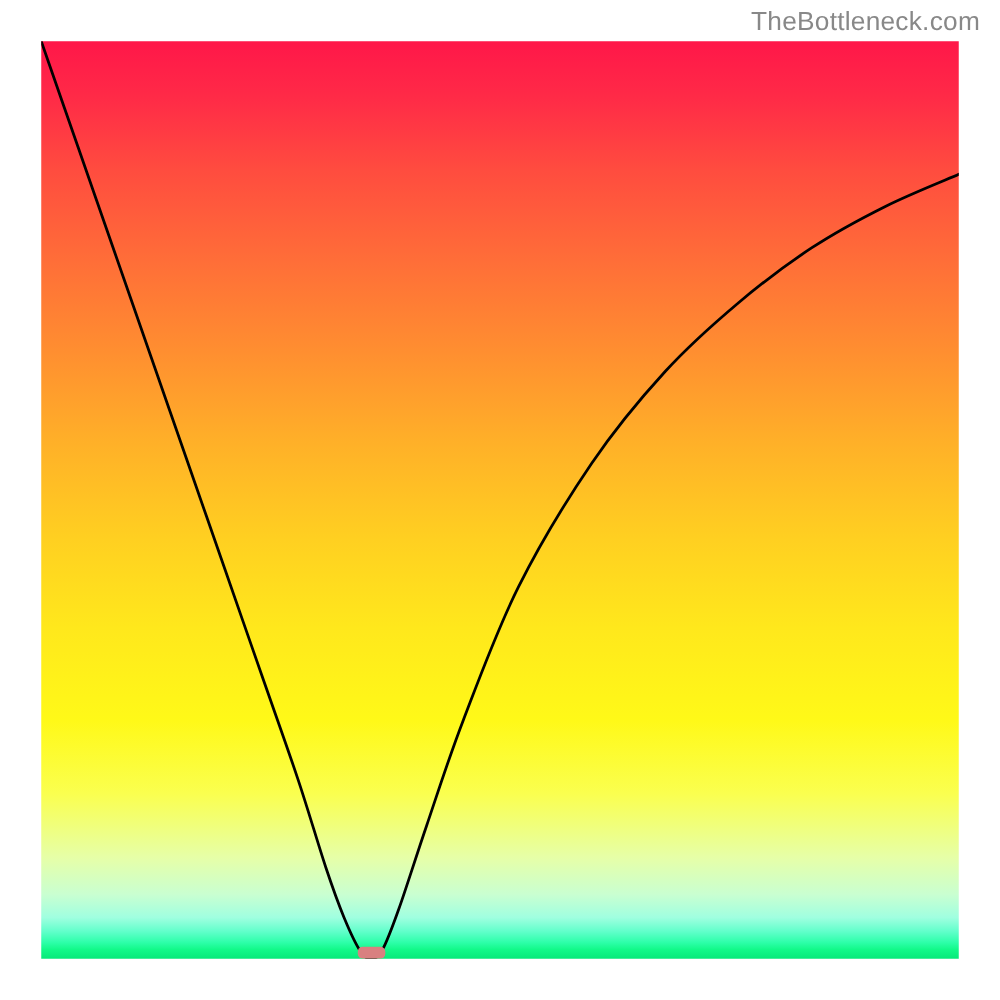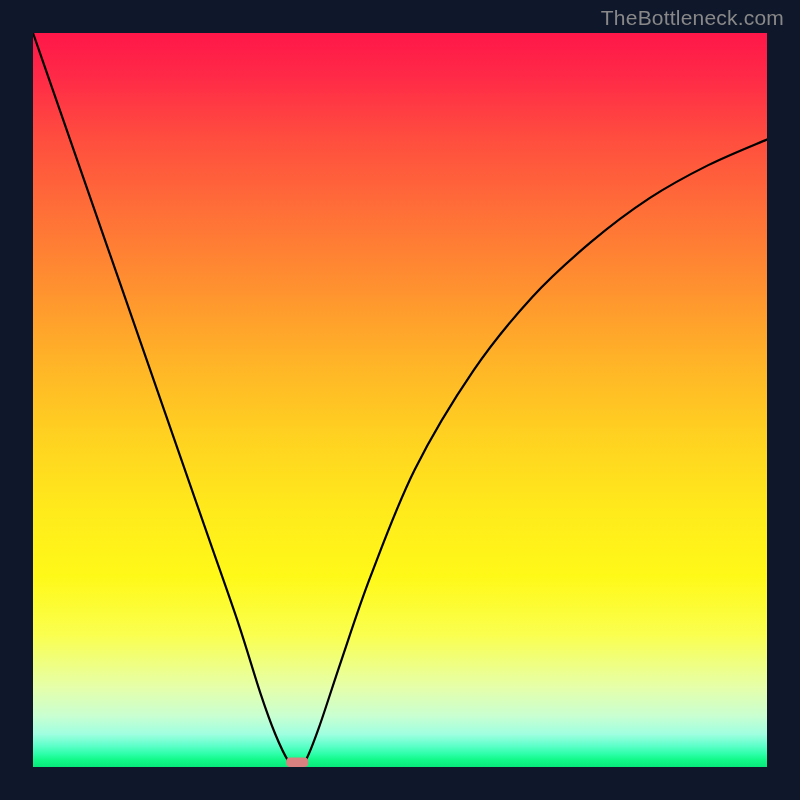--- a/index.html
+++ b/index.html
@@ -10,21 +10,21 @@
     overflow: hidden;
     background: #000;
     font-family: Arial, Helvetica, sans-serif;
   }
   .frame {
     position: absolute;
     top: 0;
     left: 0;
     width: 800px;
     height: 800px;
-    background: #0f172a;
+    background: #ffffff;
   }
   .plot {
     position: absolute;
     top: 33px;
     left: 33px;
     width: 734px;
     height: 734px;
     background: linear-gradient(
       to bottom,
       #ff1749 0%,

